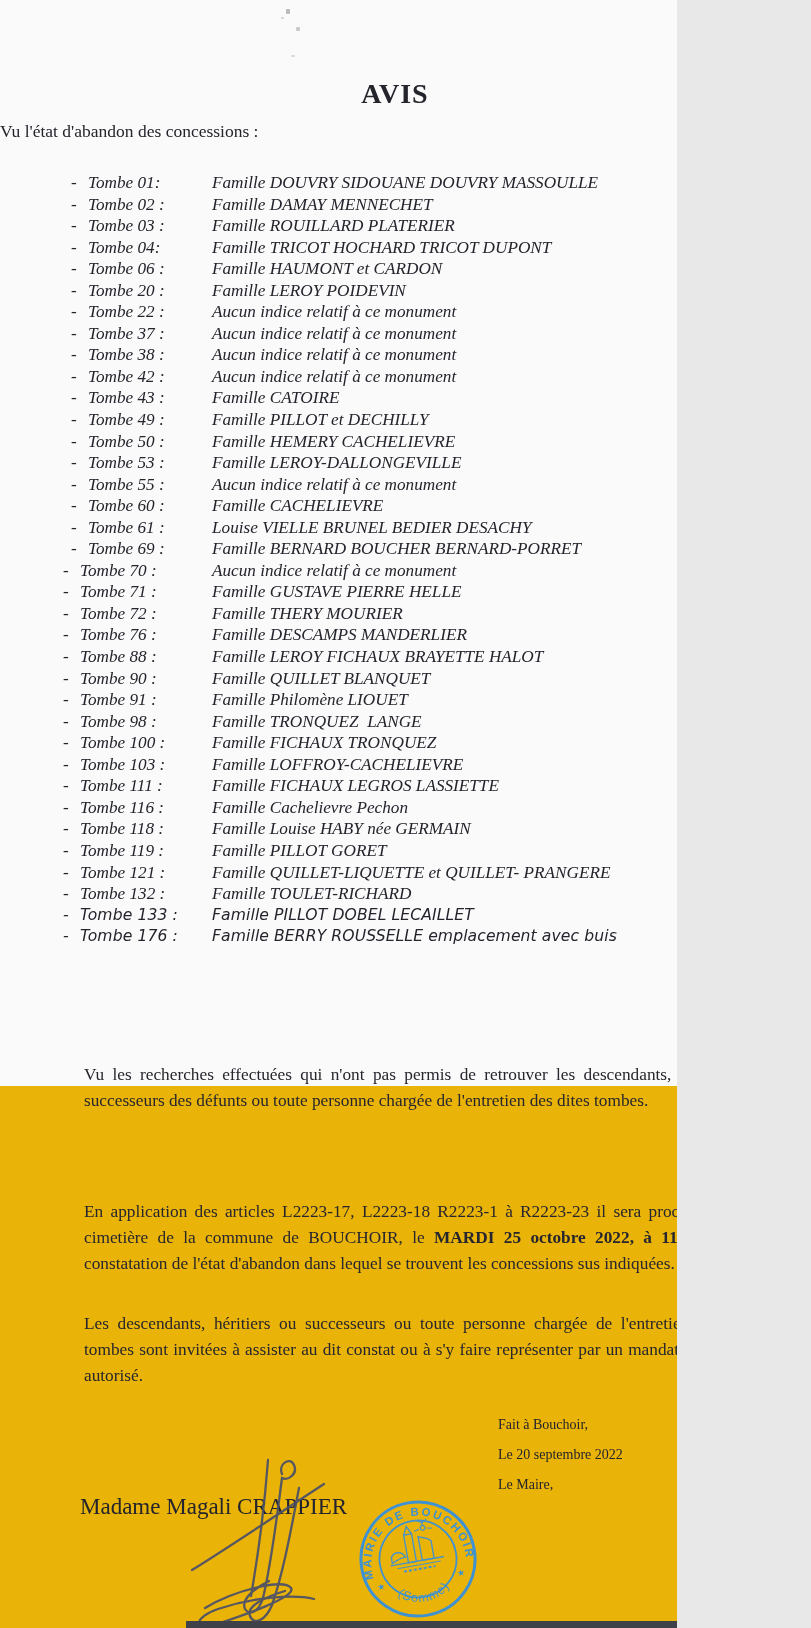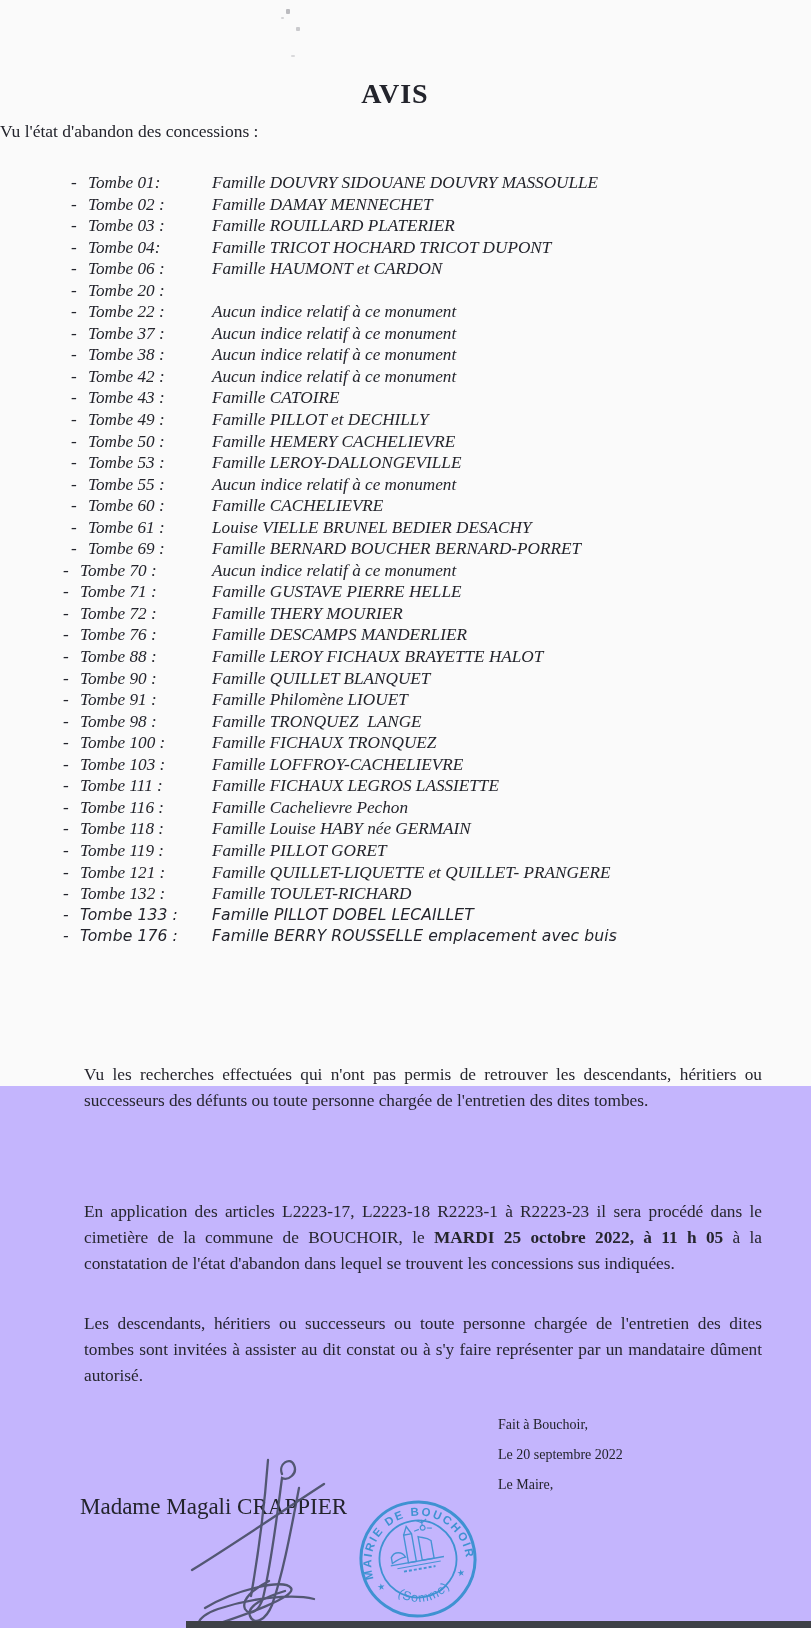--- a/index.html
+++ b/index.html
@@ -1,16 +1,16 @@
 <!DOCTYPE html>
 <html><head>
 <meta charset="utf-8">
 <style>
   html,body{margin:0;padding:0;background:#e8e8e8;}
-  .page{position:relative;width:811px;height:1628px;background:#c4b5fd;overflow:hidden;
+  .page{position:relative;width:677px;height:1628px;background:#eab308;overflow:hidden;
         font-family:"Liberation Serif",serif;color:#23242c;}
   .scan-top{position:absolute;left:0;top:0;width:811px;height:1086px;background:#fafafa;}
   .artifact{position:absolute;background:#9a9aa0;opacity:.65;border-radius:1px;}
 
   .title{position:absolute;left:0;top:78px;width:790px;text-align:center;
          font-size:28px;font-weight:bold;letter-spacing:1px;}
   .intro{position:absolute;left:0;top:121px;width:790px;text-align:left;font-size:17.5px;}
 
   .list{position:absolute;left:71px;top:172px;width:700px;}
   .row{display:flex;line-height:21.55px;font-size:17.2px;font-style:italic;white-space:pre;}
@@ -49,21 +49,21 @@
 
   <div class="title">AVIS</div>
   <div class="intro">Vu l'état d'abandon des concessions :</div>
 
   <div class="list">
       <div class="row"><span class="dash">-</span><span class="lbl">Tombe 01:</span><span class="val">Famille DOUVRY SIDOUANE DOUVRY MASSOULLE</span></div>
       <div class="row"><span class="dash">-</span><span class="lbl">Tombe 02 :</span><span class="val">Famille DAMAY MENNECHET</span></div>
       <div class="row"><span class="dash">-</span><span class="lbl">Tombe 03 :</span><span class="val">Famille ROUILLARD PLATERIER</span></div>
       <div class="row"><span class="dash">-</span><span class="lbl">Tombe 04:</span><span class="val">Famille TRICOT HOCHARD TRICOT DUPONT</span></div>
       <div class="row"><span class="dash">-</span><span class="lbl">Tombe 06 :</span><span class="val">Famille HAUMONT et CARDON</span></div>
-      <div class="row"><span class="dash">-</span><span class="lbl">Tombe 20 :</span></div>
+      <div class="row"><span class="dash">-</span><span class="lbl">Tombe 20 :</span><span class="val">Famille LEROY POIDEVIN</span></div>
       <div class="row"><span class="dash">-</span><span class="lbl">Tombe 22 :</span><span class="val">Aucun indice relatif à ce monument</span></div>
       <div class="row"><span class="dash">-</span><span class="lbl">Tombe 37 :</span><span class="val">Aucun indice relatif à ce monument</span></div>
       <div class="row"><span class="dash">-</span><span class="lbl">Tombe 38 :</span><span class="val">Aucun indice relatif à ce monument</span></div>
       <div class="row"><span class="dash">-</span><span class="lbl">Tombe 42 :</span><span class="val">Aucun indice relatif à ce monument</span></div>
       <div class="row"><span class="dash">-</span><span class="lbl">Tombe 43 :</span><span class="val">Famille CATOIRE</span></div>
       <div class="row"><span class="dash">-</span><span class="lbl">Tombe 49 :</span><span class="val">Famille PILLOT et DECHILLY</span></div>
       <div class="row"><span class="dash">-</span><span class="lbl">Tombe 50 :</span><span class="val">Famille HEMERY CACHELIEVRE</span></div>
       <div class="row"><span class="dash">-</span><span class="lbl">Tombe 53 :</span><span class="val">Famille LEROY-DALLONGEVILLE</span></div>
       <div class="row"><span class="dash">-</span><span class="lbl">Tombe 55 :</span><span class="val">Aucun indice relatif à ce monument</span></div>
       <div class="row"><span class="dash">-</span><span class="lbl">Tombe 60 :</span><span class="val">Famille CACHELIEVRE</span></div>

